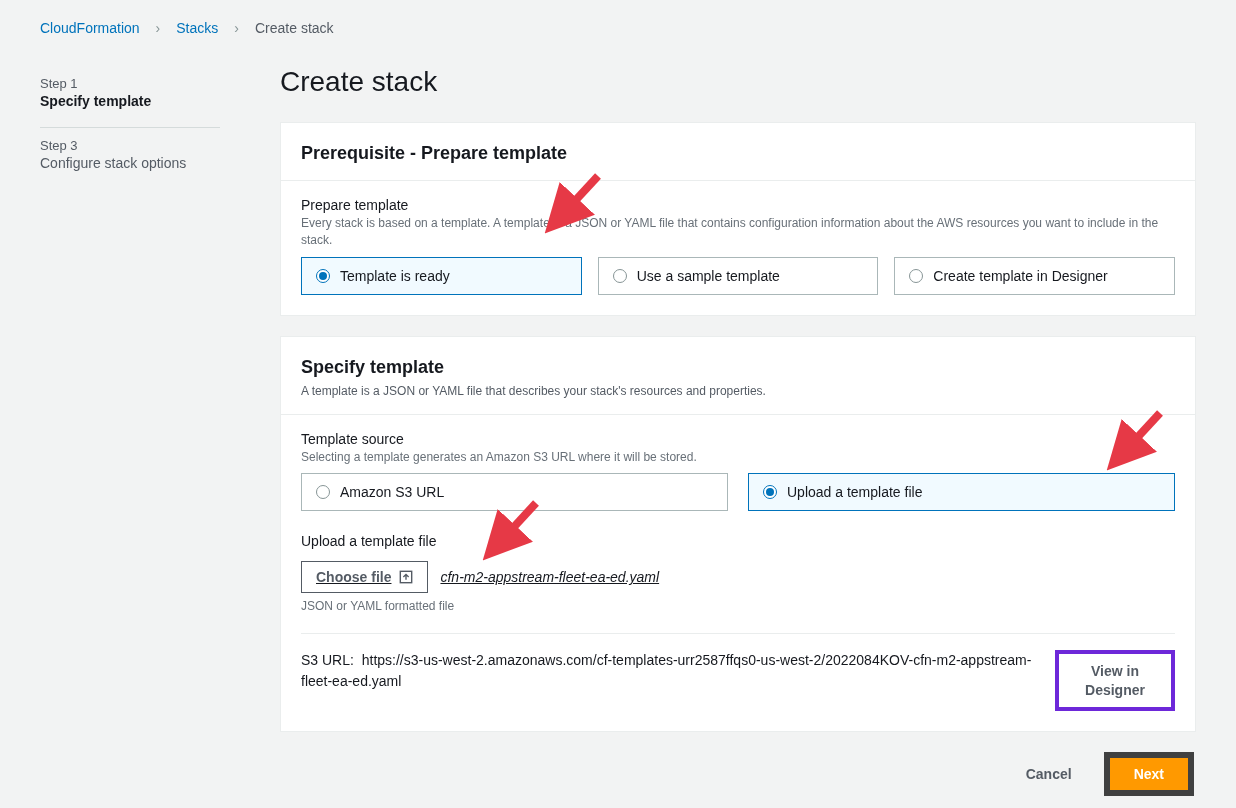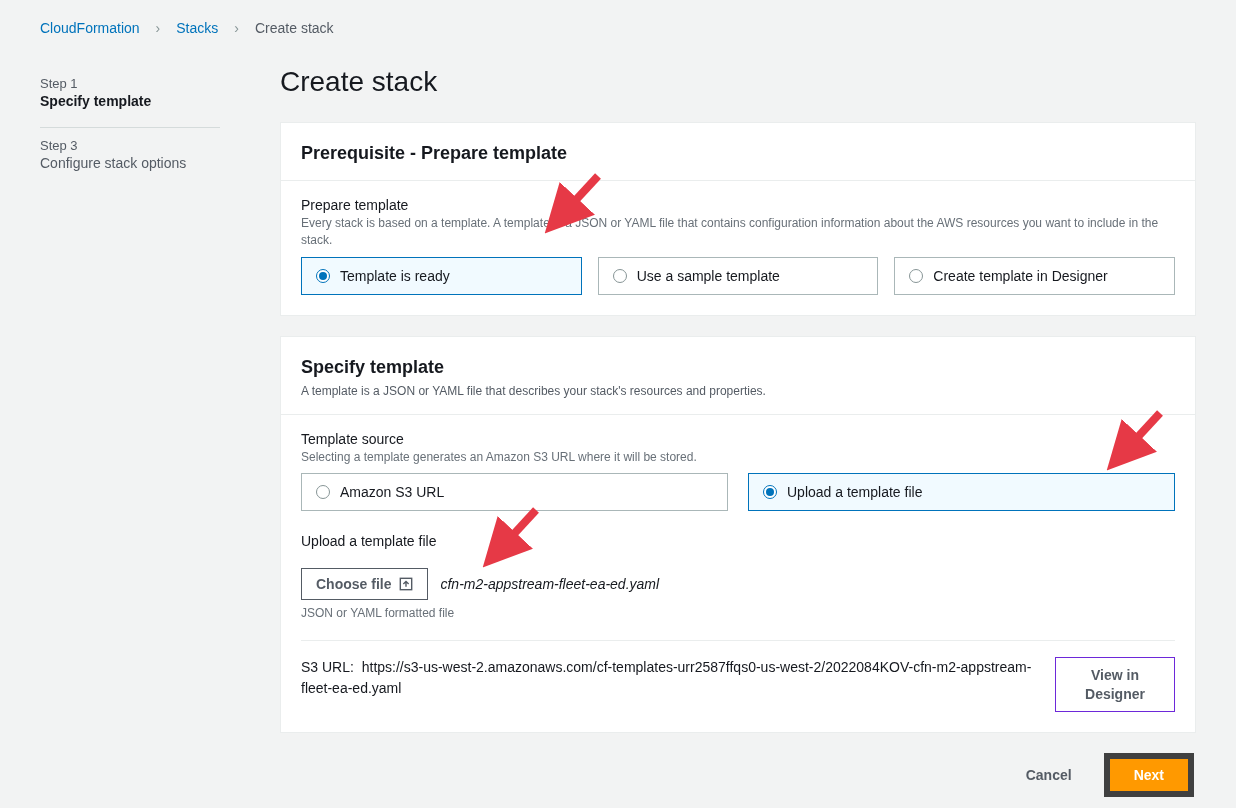--- a/index.html
+++ b/index.html
@@ -61,21 +61,21 @@
     }
     .upload-icon { width: 14px; height: 14px; }
     .filename { font-style: italic; color: #16191f; }
     .hint { font-size: 12px; color: #687078; }
     .s3-row {
       display: flex; justify-content: space-between; align-items: flex-start;
       border-top: 1px solid #eaeded; margin-top: 20px; padding-top: 16px; gap: 4px;
     }
     .s3-text { color: #16191f; line-height: 1.5; flex: 1; }
     .btn-designer {
-      border: 1px solid #6d28d9; background: #fff; color: #545b64;
+      border: 4px solid #6d28d9; background: #fff; color: #545b64;
       font-weight: 700; padding: 8px 16px; cursor: pointer; font-size: 14px;
       line-height: 1.3; white-space: normal; width: 120px;
     }
     .footer { display: flex; justify-content: flex-end; gap: 16px; margin-top: 18px; padding-right: 2px; }
     .btn-cancel { background: none; border: none; color: #545b64; font-weight: 700; font-size: 14px; cursor: pointer; padding: 8px 16px; }
     .btn-next { background: #ff9900; border: 6px solid #404040; color: #fff; font-weight: 700; font-size: 14px; padding: 8px 24px; cursor: pointer; }
     .arrow { position: absolute; pointer-events: none; }
     .arrow svg { display: block; }
   </style>
 </head>
@@ -164,21 +164,21 @@
                   <marker id="ah2" markerWidth="6" markerHeight="6" refX="3" refY="3" orient="auto">
                     <path d="M0,0 L6,3 L0,6 Z" fill="#e63946"></path>
                   </marker>
                 </defs>
               <line x1="55" y1="12" x2="18" y2="52" stroke="#e63946" stroke-width="8" marker-end="url(#ah2)"></line>
             </svg>
           </div>
 
           <div class="section-gap">
             <div class="field-label">Upload a template file</div>
-            <div class="choose-row" style="margin-top:19px; position:relative;">
+            <div class="choose-row" style="margin-top:12px; position:relative;text-decoration:underline;">
               <button class="btn-choose">
                 <span>Choose file</span>
                 <svg class="upload-icon" viewBox="0 0 16 16" fill="none" stroke="#545b64" stroke-width="1.6">
                   <rect x="1.5" y="1.5" width="13" height="13"></rect>
                   <path d="M8 11 V5 M5 8 L8 5 L11 8"></path>
                 </svg>
               </button>
               <span class="filename">cfn-m2-appstream-fleet-ea-ed.yaml</span>
               <div class="arrow" style="left:180px; top:-70px;">
                 <svg width="70" height="70" viewBox="0 0 70 70">

